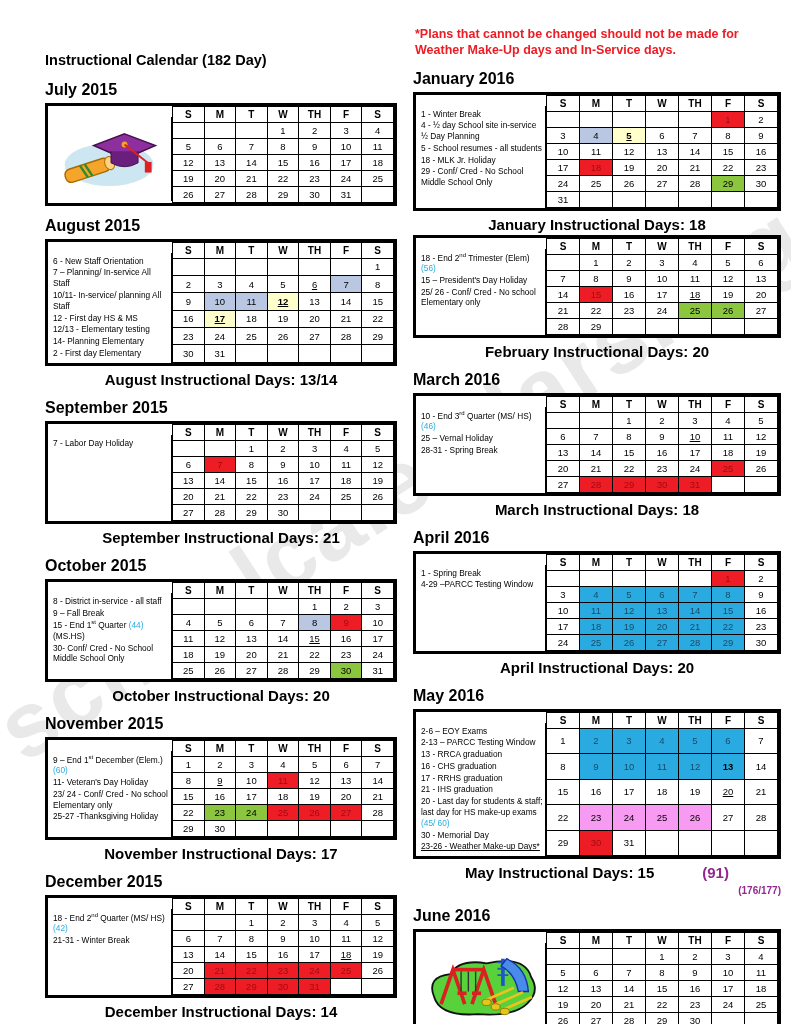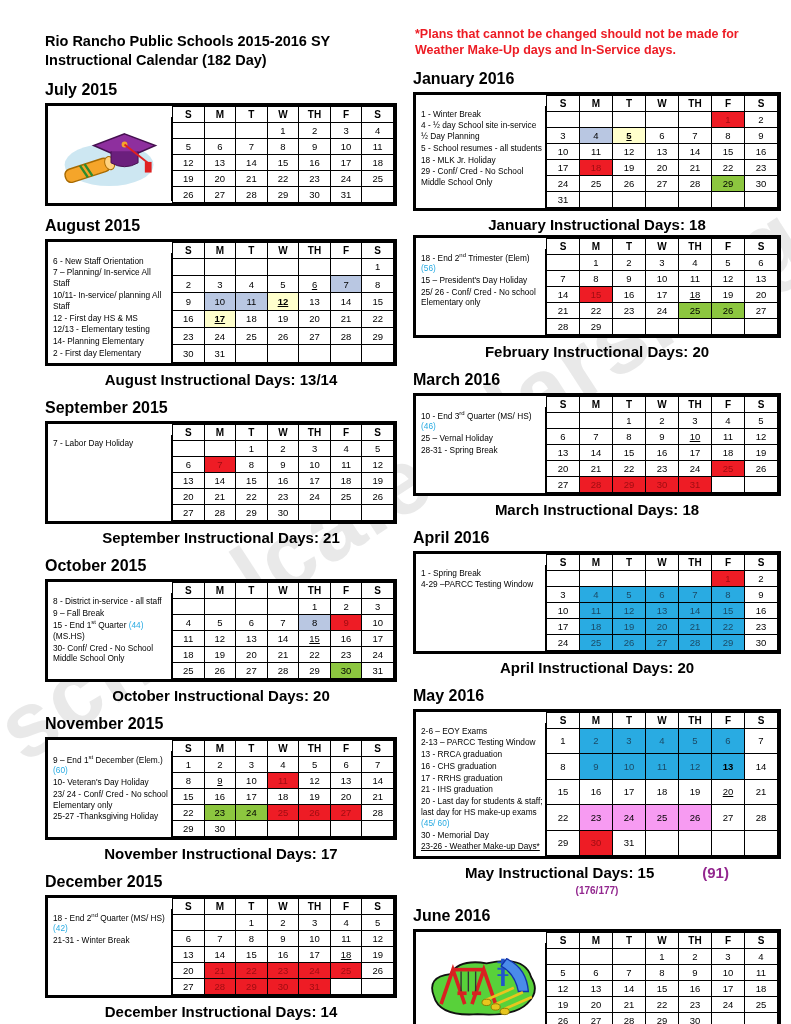--- a/index.html
+++ b/index.html
@@ -46,38 +46,38 @@
     border:1px solid #000; text-align:center; padding:0;
     height:16px; font-size:9.5px; background:#fff;
   }
   .cal th{font-weight:bold; font-size:10px;}
   .du{text-decoration:underline;}
   .db{font-weight:bold;}
   .caption{
     text-align:center; font-weight:bold; font-size:15px; margin:5px 0 0;
   }
   .caption .extra{color:var(--purple); margin-left:48px;}
-  .cap2{text-align:center; font-weight:bold; font-size:10px; color:var(--purple); margin-top:4px;}
+  .cap2{text-align:right; font-weight:bold; font-size:10px; color:var(--purple); margin-top:4px;}
   .legend{margin:16px 0 0 12px; width:302px;}
   .legend-row{display:flex;}
   .legend-cell{
     border:1px solid #000; font-weight:bold; font-size:9.5px; text-align:center;
     padding:2px; min-height:26px; display:flex; align-items:center; justify-content:center;
     line-height:1.15;
   }
 </style>
 </head>
 <body>
 
 <div class="watermark">schoolcalendars.org</div>
 
 <div class="page">
   <div class="col left">
     <div class="doc-title">
-      <span>Rio Rancho Public Schools 2015-2016 SY</span><br>
+      <br>
       <span>Instructional Calendar (182 Day)</span>
     </div>
     <div id="left-months">
         <div class="month">
           <div class="month-title">July 2015</div>
           <div class="mbox">
             <div class="notes artwrap">
   <svg viewBox="0 0 120 80" width="100%" height="78">
     <ellipse cx="58" cy="46" rx="46" ry="22" fill="#cde7f2"></ellipse>
     <g transform="rotate(-18 38 52)">
@@ -379,21 +379,21 @@
               </tbody>
             </table>
           </div>
           <div class="caption"><span>October Instructional Days:  20</span></div>
         </div>
         <div class="month">
           <div class="month-title">November 2015</div>
           <div class="mbox">
             <div class="notes">
               <div class="note-line"><span>9  – End 1</span><sup>st</sup><span> December (Elem.) </span><span class="teal">(60)</span></div>
-              <div class="note-line"><span>10- Veteran's Day Holiday</span></div>
+              <div class="note-line"><span>11- Veteran's Day Holiday</span></div>
               <div class="note-line"><span>23/ 24 - Conf/ Cred - No school Elementary only</span></div>
               <div class="note-line"><span>25-27 -Thanksgiving Holiday</span></div>
             </div>
             <table class="cal">
               <thead>
                 <tr>
                   <th>S</th>
                   <th>M</th>
                   <th>T</th>
                   <th>W</th>

